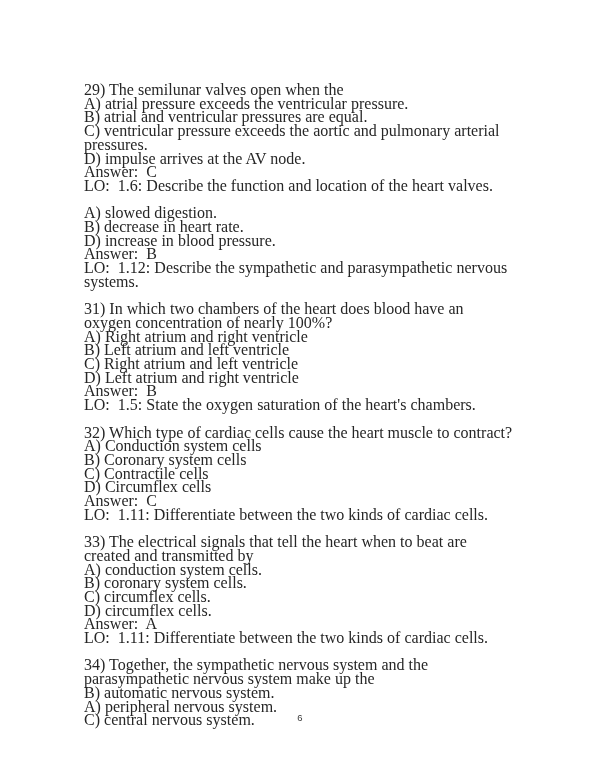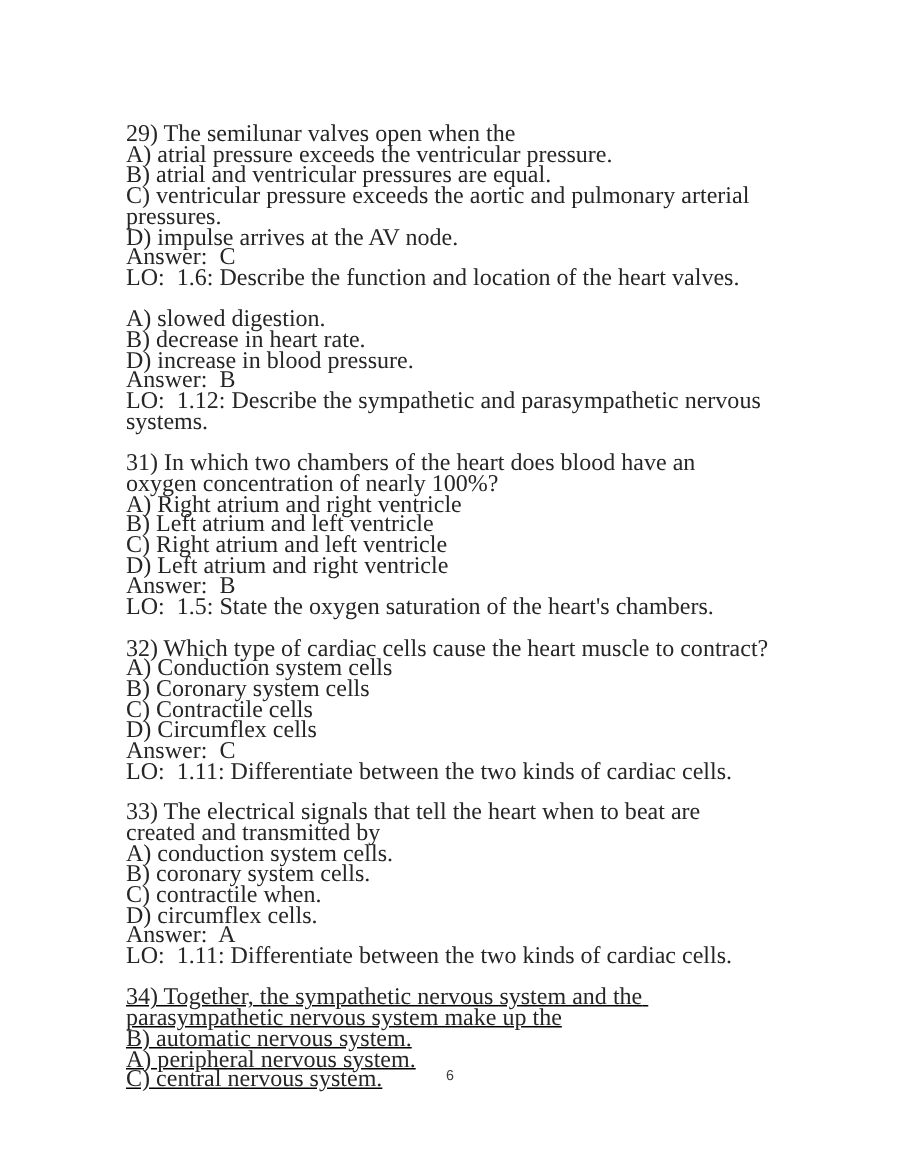--- a/index.html
+++ b/index.html
@@ -19,21 +19,20 @@
     position: absolute;
     left: 84px;
     top: 83px;
     width: 430px;
   }
   .qblock {
     margin: 0 0 13.7px 0;
   }
   .qblock:last-of-type {
     margin-bottom: 16px;
-    text-decoration: underline;
   }
   .line {
     font-size: 16px;
     line-height: 13.7px;
     color: #262626;
     white-space: pre-wrap;
     letter-spacing: 0.01px;
     margin: 0;
   }
   .stem {
@@ -92,21 +91,21 @@
       <p class="line">C) Contractile cells</p>
       <p class="line">D) Circumflex cells</p>
       <p class="line">Answer:  C</p>
       <p class="line">LO:  1.11: Differentiate between the two kinds of cardiac cells.</p>
     </div>
 
     <div class="qblock">
       <p class="line stem">33) The electrical signals that tell the heart when to beat are created and transmitted by</p>
       <p class="line">A) conduction system cells.</p>
       <p class="line">B) coronary system cells.</p>
-      <p class="line">C) contractile when.</p>
+      <p class="line">C) circumflex cells.</p>
       <p class="line">D) circumflex cells.</p>
       <p class="line">Answer:  A</p>
       <p class="line">LO:  1.11: Differentiate between the two kinds of cardiac cells.</p>
     </div>
 
     <div class="qblock">
       <p class="line stem">34) Together, the sympathetic nervous system and the parasympathetic nervous system make up the</p>
       <p class="line">B) automatic nervous system.</p>
       <p class="line">A) peripheral nervous system.</p>
       <p class="line">C) central nervous system.</p>

